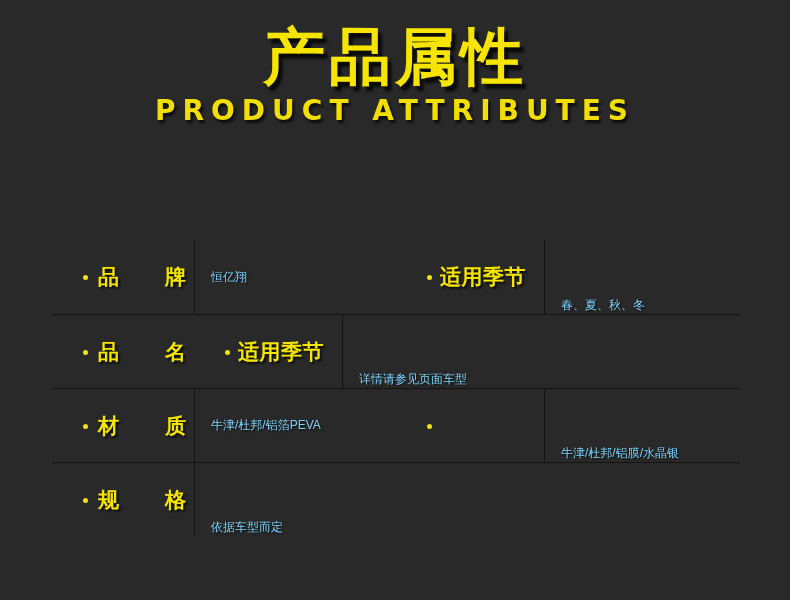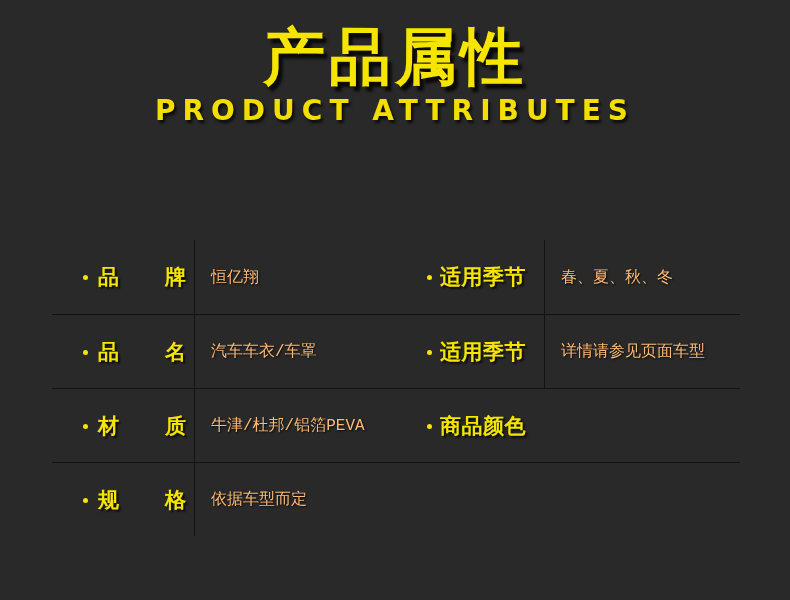--- a/index.html
+++ b/index.html
@@ -112,26 +112,26 @@
     text-align: center;
   }
 
   
   .value-cell {
     border-left: 1px solid #131313;
     padding-left: 16px;
     box-sizing: border-box;
   }
   .value-cell.left  { width: 202px; }
-  .value-cell.right { width: 196px; }
+  .value-cell.right { width: 196px; align-items: flex-end; }
   .value-text {
-    color: #fdba74;
-    font-size: 16px;
+    color: #7dd3fc;
+    font-size: 12px;
     text-shadow: 1px 1px 2px rgba(0,0,0,0.8);
-    font-family: Liberation Mono, monospace;
+    font-family: Liberation Sans, sans-serif;
     white-space: nowrap;
   }
 </style>
 </head>
 <body>
 
 <div id="header">
   <div id="title">产品属性</div>
   <div id="subtitle">PRODUCT ATTRIBUTES</div>
 </div>
@@ -159,23 +159,20 @@
   </div>
 
   <div class="attr-row">
     <div class="attr-cell label-cell left">
       <span class="bullet"></span>
       <span class="label-text">
           <span>品</span>
           <span>名</span>
         </span>
     </div>
-    <div class="attr-cell value-cell left">
-      <span class="value-text">汽车车衣/车罩</span>
-    </div>
     <div class="attr-cell label-cell right">
       <span class="bullet"></span>
       <span class="label-text">适用季节</span>
     </div>
     <div class="attr-cell value-cell right">
       <span class="value-text">详情请参见页面车型</span>
     </div>
   </div>
 
   <div class="attr-row">
@@ -184,21 +181,23 @@
       <span class="label-text">
           <span>材</span>
           <span>质</span>
         </span>
     </div>
     <div class="attr-cell value-cell left">
       <span class="value-text">牛津/杜邦/铝箔PEVA</span>
     </div>
     <div class="attr-cell label-cell right">
       <span class="bullet"></span>
-      <span class="label-text">商品颜色</span>
+    </div>
+    <div class="attr-cell value-cell right">
+      <span class="value-text">牛津/杜邦/铝膜/水晶银</span>
     </div>
   </div>
 
   <div class="attr-row">
     <div class="attr-cell label-cell left">
       <span class="bullet"></span>
       <span class="label-text">
           <span>规</span>
           <span>格</span>
         </span>

